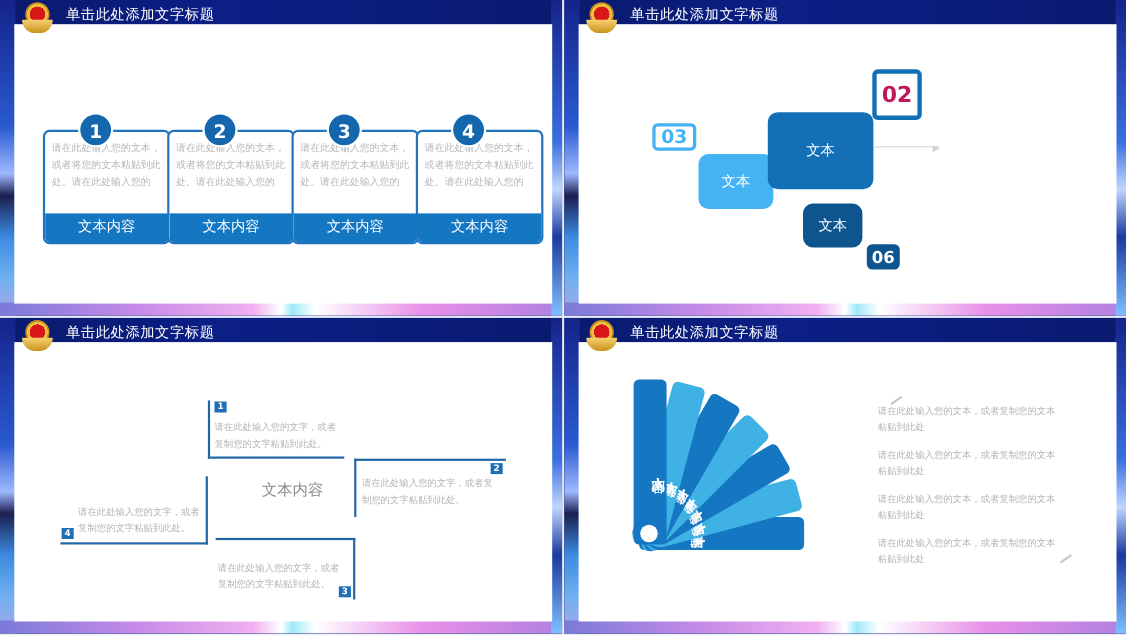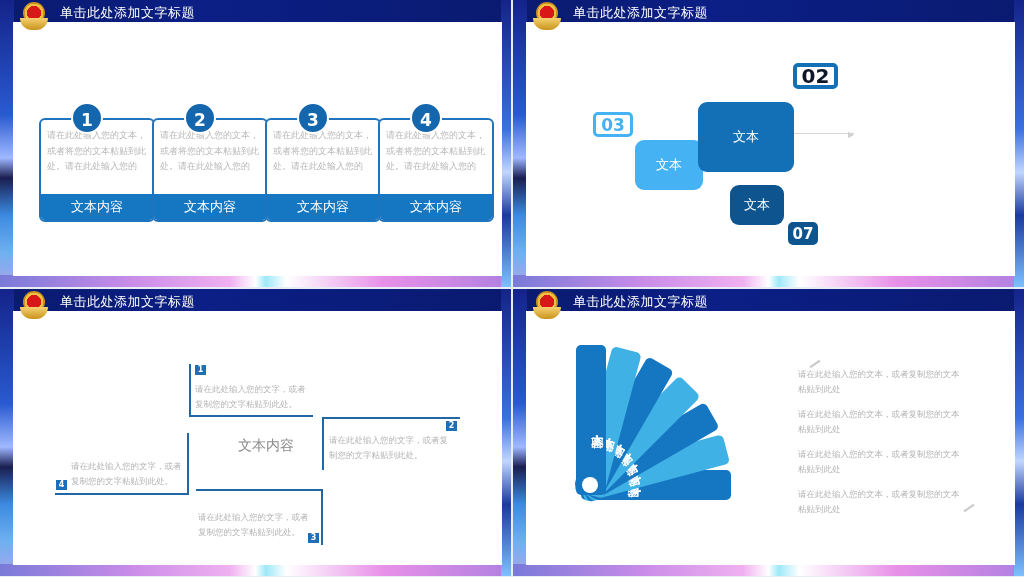--- a/index.html
+++ b/index.html
@@ -78,23 +78,23 @@
 <div class="slide s2">
   <div class="emblem">
       <div class="ring"></div>
       <div class="wing"></div>
     </div>
   <div class="title">单击此处添加文字标题</div>
   <div class="content">
     <div class="tag" style="left:67px;top:90px;width:40px;height:25px;border:3px solid #45b3f3;color:#45b3f3;font-size:17px;">03</div>
     <div class="sq" style="left:109px;top:118px;width:68px;height:50px;background:#45b3f3;">文本</div>
     <div class="sq" style="left:172px;top:80px;width:96px;height:70px;background:#1470b6;">文本</div>
-    <div class="tag" style="left:267px;top:41px;width:45px;height:26px;border:4px solid #1470b6;color:#0f172a;font-size:20px;">02</div>
+    <div class="tag" style="left:267px;top:41px;width:45px;height:46px;border:4px solid #1470b6;color:#be185d;font-size:20px;">02</div>
     <div class="sq" style="left:204px;top:163px;width:54px;height:40px;background:#0e558f;">文本</div>
-    <div class="tag" style="left:262px;top:200px;width:30px;height:23px;border:3px solid #0e558f;background:#0e558f;color:#fff;font-size:15px;">07</div>
+    <div class="tag" style="left:262px;top:200px;width:30px;height:23px;border:3px solid #0e558f;background:#0e558f;color:#fff;font-size:15px;">06</div>
     <div style="position:absolute;left:268px;top:111px;width:60px;height:1px;background:#d6d6d6;"></div>
     <div style="position:absolute;left:322px;top:108px;color:#d0d0d0;font-size:8px;">▶</div>
   </div>
   <div class="bottom-glow"></div>
 </div>
 
 <div class="slide s3">
   <div class="emblem">
       <div class="ring"></div>
       <div class="wing"></div>

